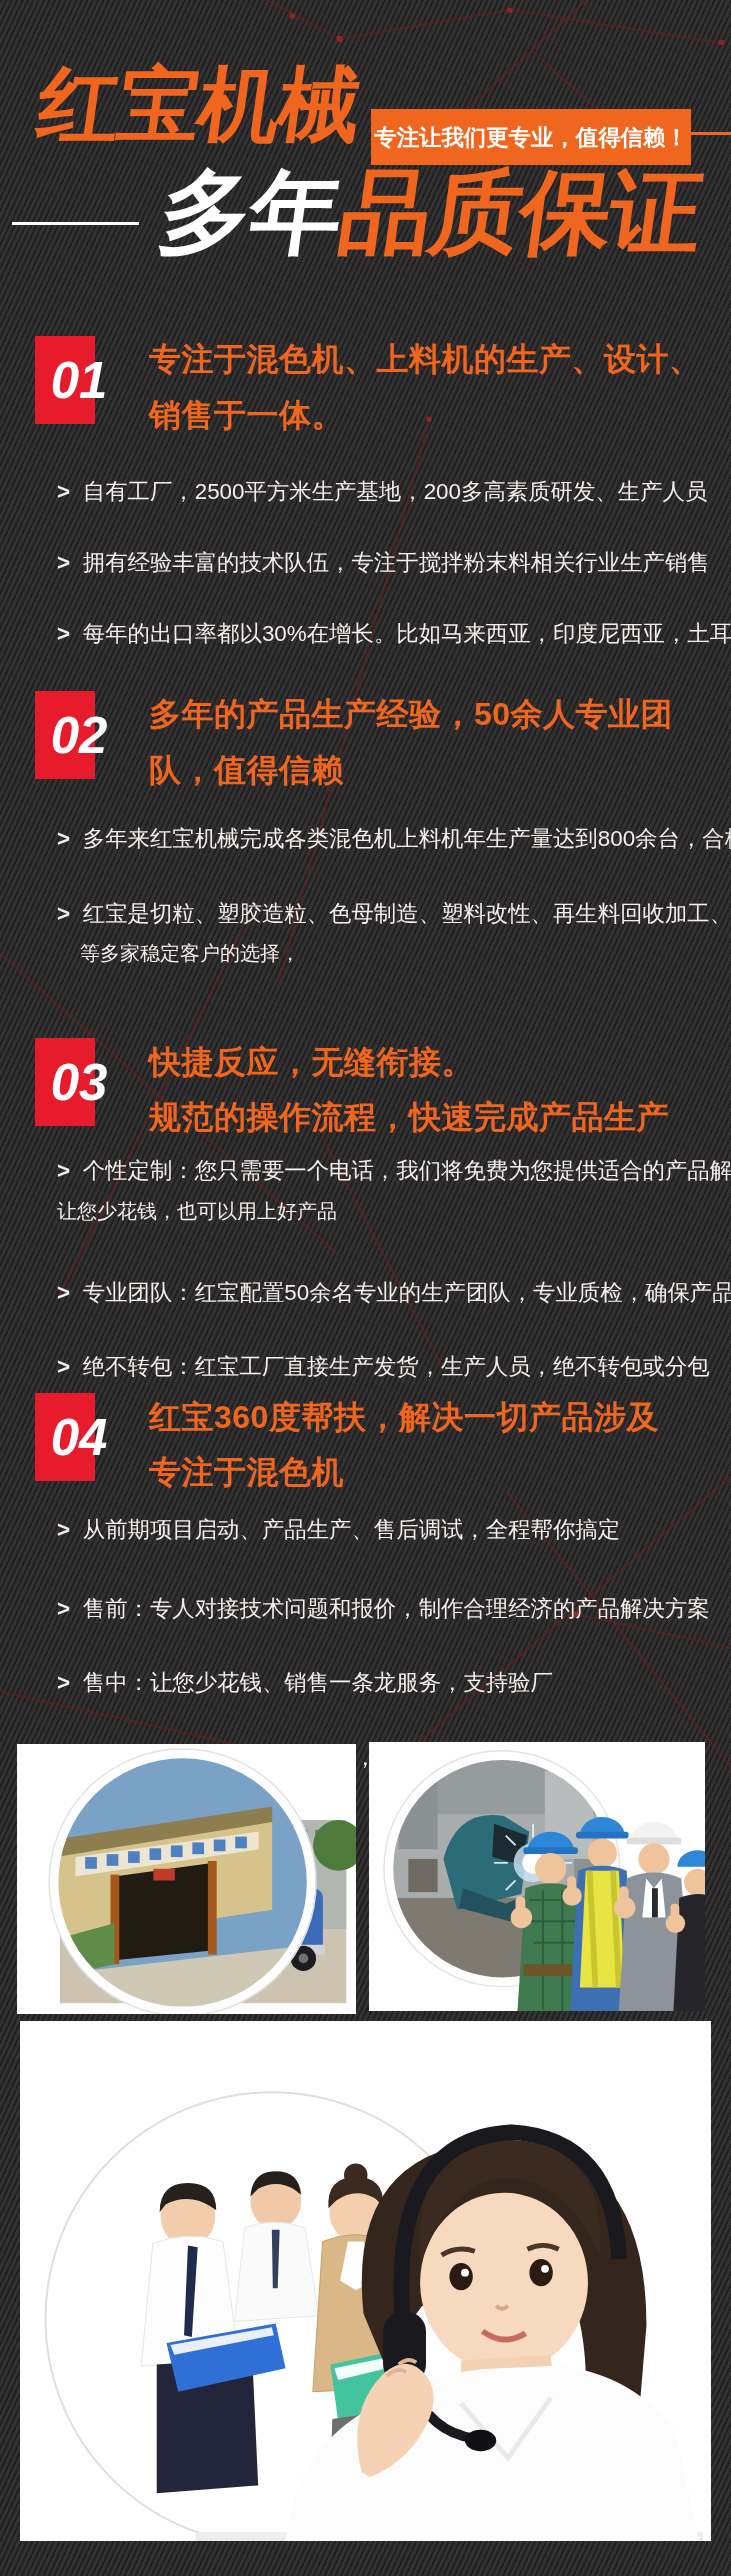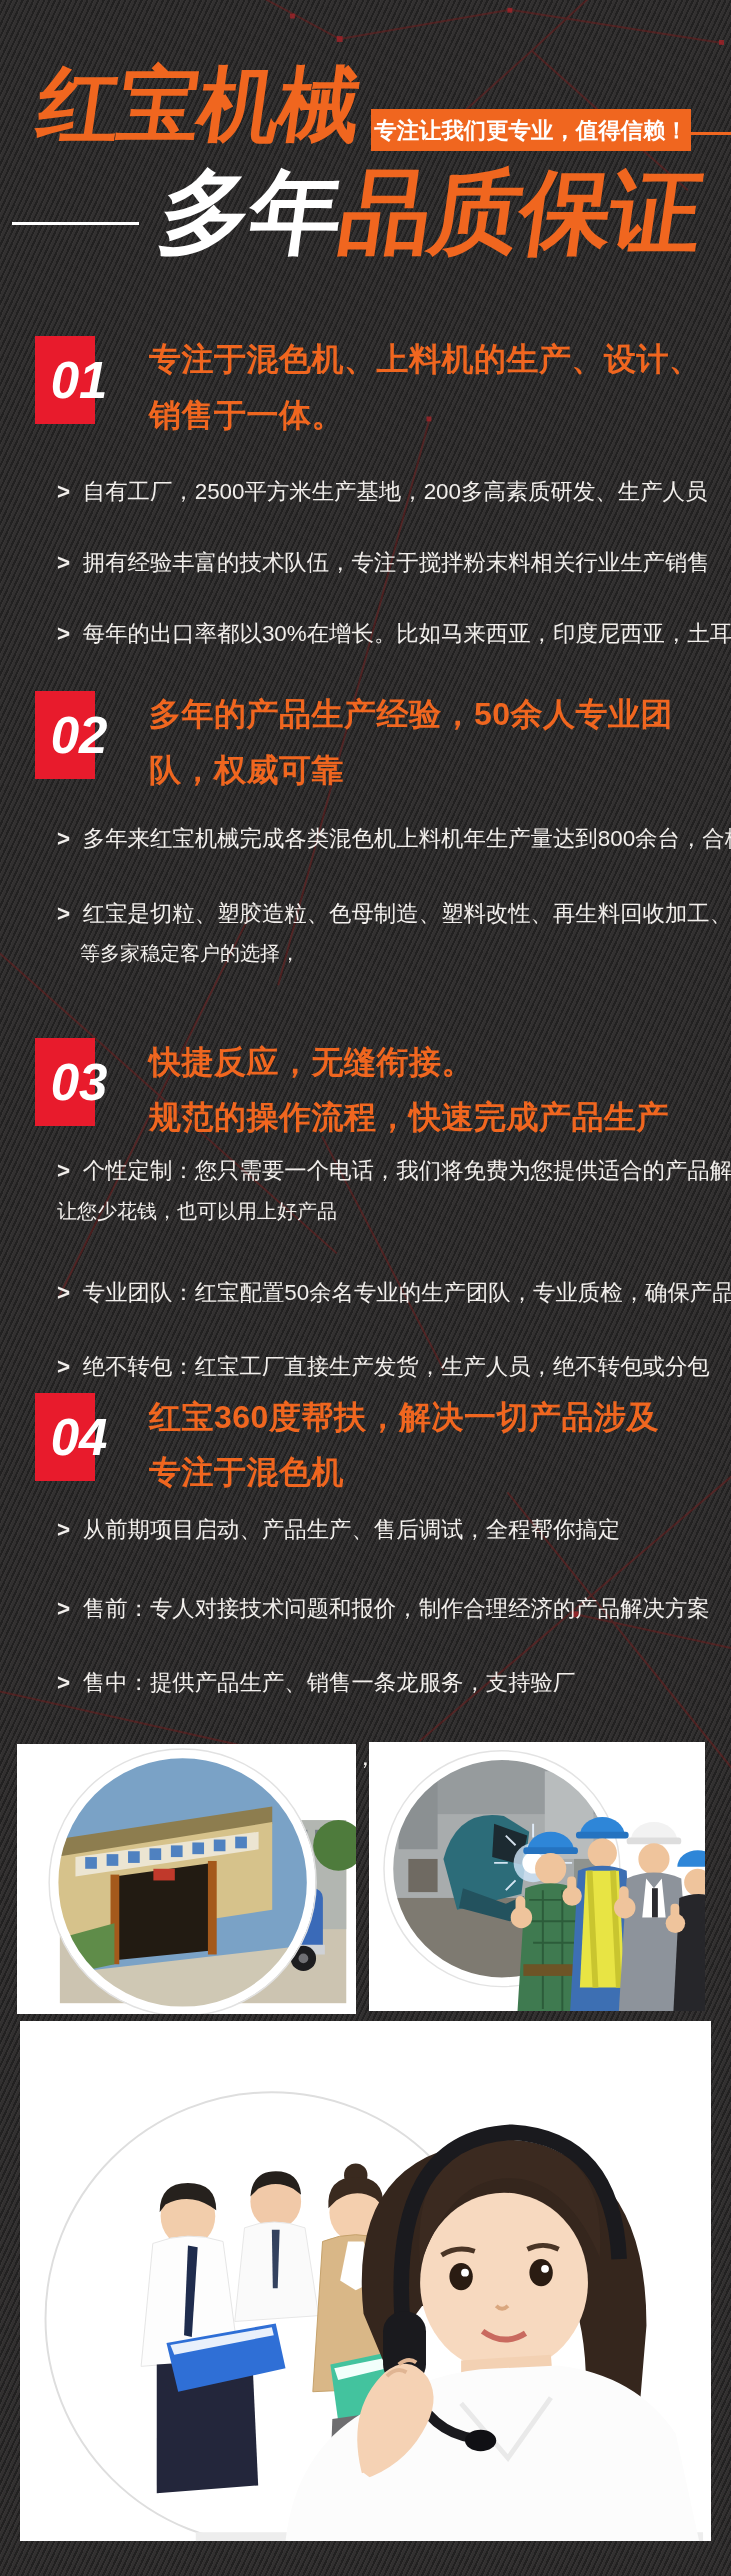--- a/index.html
+++ b/index.html
@@ -7,21 +7,21 @@
     position:relative;width:732px;height:2576px;overflow:hidden;
     font-family:"Liberation Sans","DejaVu Sans",sans-serif;
     background-color:#323030;
     background-image:repeating-linear-gradient(115deg, rgba(0,0,0,0.32) 0 2px, rgba(255,255,255,0.02) 2px 2.9px, transparent 2.9px 4.9px);
   }
   .abs{position:absolute;}
   .web{position:absolute;left:0;top:0;z-index:1;}
   .content{position:absolute;left:0;top:0;width:100%;height:100%;z-index:2;}
   .brand{left:33px;top:64px;font-size:82px;font-weight:800;line-height:1;color:#f0661f;
          transform:skewX(-8deg);transform-origin:left bottom;letter-spacing:-2px;white-space:nowrap;}
-  .hbadge{left:371px;top:109px;width:320px;height:42px;background:#f0661f;color:#fff;
+  .hbadge{left:371px;top:109px;width:320px;height:56px;background:#f0661f;color:#fff;
           display:flex;align-items:center;justify-content:center;font-size:22.4px;font-weight:700;white-space:nowrap;}
   .hline{left:691px;top:132px;width:41px;height:2.9px;background:#f0661f;}
   .wdash{left:11.7px;top:222px;width:127px;height:2.9px;background:#ffffff;}
   .tagline{left:154px;top:166px;font-size:92px;font-weight:800;line-height:1;letter-spacing:-2px;
            transform:skewX(-8deg);transform-origin:left bottom;white-space:nowrap;}
   .tagline .w{color:#ffffff;}
   .tagline .o{color:#f0661f;}
   .sec-badge{left:35px;width:60px;height:88px;background:#e81b2c;display:flex;align-items:center;justify-content:center;}
   .sec-num{color:#fff;font-size:51px;font-weight:700;font-style:italic;line-height:1;margin-left:28px;}
   .sec-h{left:149px;font-size:32px;font-weight:700;color:#f0661f;line-height:1.15;white-space:nowrap;letter-spacing:0.5px;}
@@ -85,21 +85,21 @@
     </div>
     <div class="abs bullet" style="top:619px">
       <span class="pfx">&gt;</span>
       <span>每年的出口率都以30%在增长。比如马来西亚，印度尼西亚，土耳其等地区</span>
     </div>
 
     <div class="abs sec-badge" style="top:691px">
       <span class="sec-num">02</span>
     </div>
     <div class="abs sec-h" style="top:696px">多年的产品生产经验，50余人专业团</div>
-    <div class="abs sec-h" style="top:752px">队，权威可靠</div>
+    <div class="abs sec-h" style="top:752px">队，值得信赖</div>
     <div class="abs bullet" style="top:824px">
       <span class="pfx">&gt;</span>
       <span>多年来红宝机械完成各类混色机上料机年生产量达到800余台，合格率100%</span>
     </div>
     <div class="abs bullet" style="top:899px">
       <span class="pfx">&gt;</span>
       <span>红宝是切粒、塑胶造粒、色母制造、塑料改性、再生料回收加工、大件注塑</span>
     </div>
     <div class="abs bullet-cont" style="left:80px;top:940px">等多家稳定客户的选择，</div>
 
@@ -130,21 +130,21 @@
     <div class="abs bullet" style="top:1515px">
       <span class="pfx">&gt;</span>
       <span>从前期项目启动、产品生产、售后调试，全程帮你搞定</span>
     </div>
     <div class="abs bullet" style="top:1594px">
       <span class="pfx">&gt;</span>
       <span>售前：专人对接技术问题和报价，制作合理经济的产品解决方案</span>
     </div>
     <div class="abs bullet" style="top:1668px">
       <span class="pfx">&gt;</span>
-      <span>售中：提供产品生产、销售一条龙服务，支持验厂</span>
+      <span>售中：让您少花钱、销售一条龙服务，支持验厂</span>
     </div>
     <div class="abs bullet" style="top:1743px">
       <span class="pfx">&gt;</span>
       <span>售后：24小时以内快速响应，快速解决您的困惑</span>
     </div>
 
     <svg class="abs card" style="left:16.6px;top:1744px" width="339" height="270" viewBox="0 0 348 277" role="img">
       <rect width="348" height="277" fill="#ffffff"></rect>
       <defs>
           <clipPath id="fclip">

